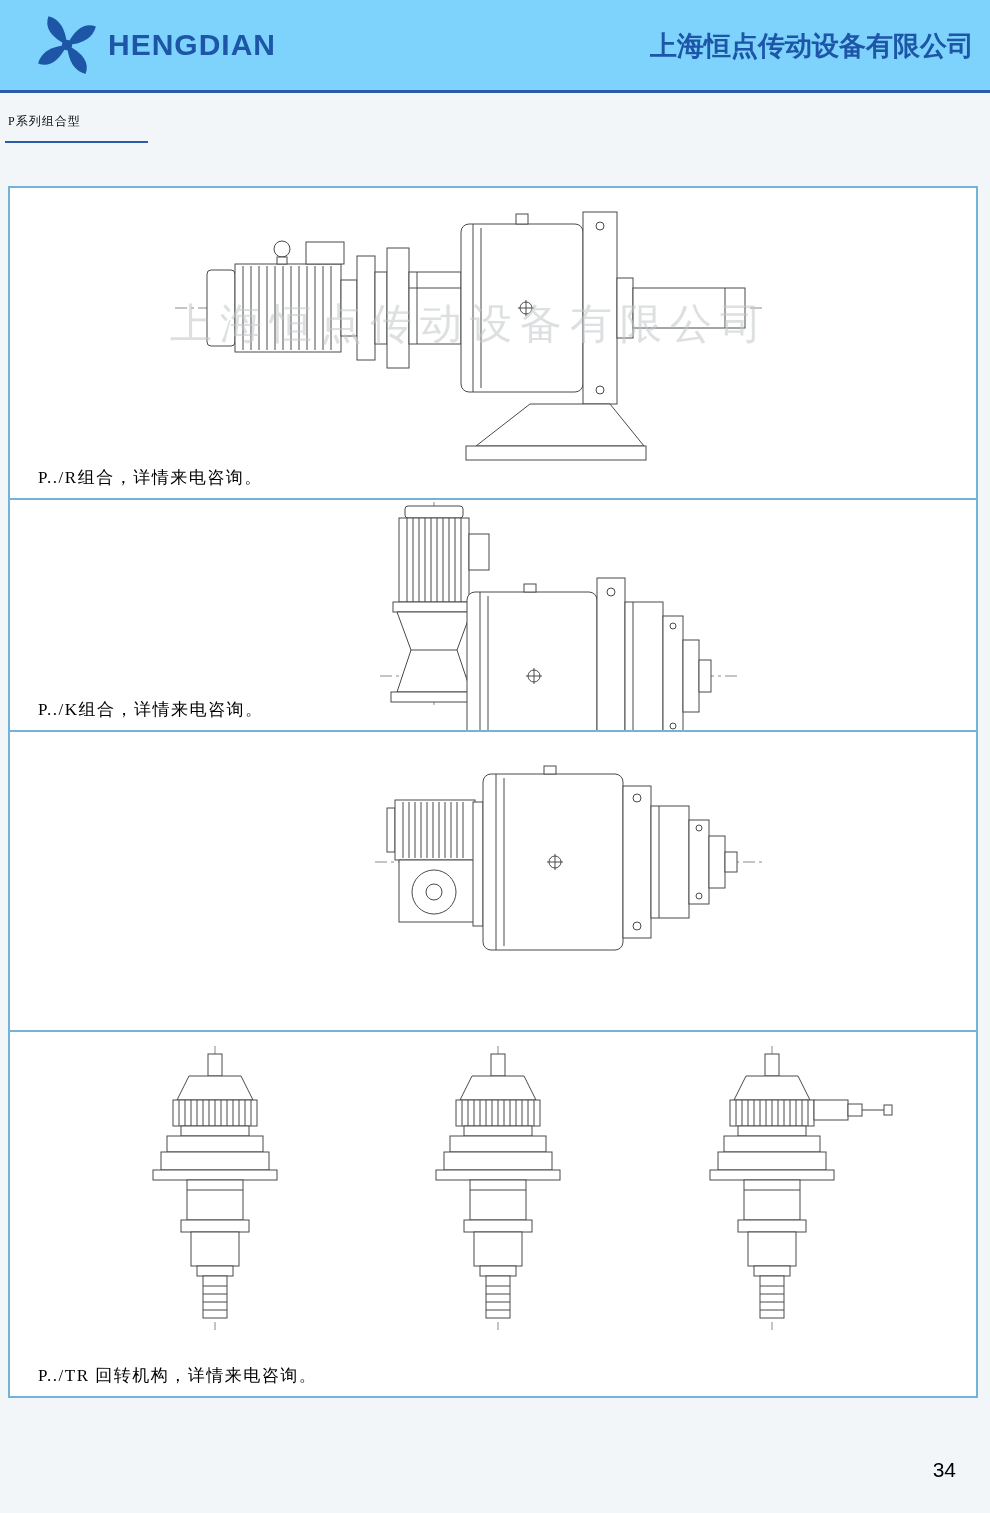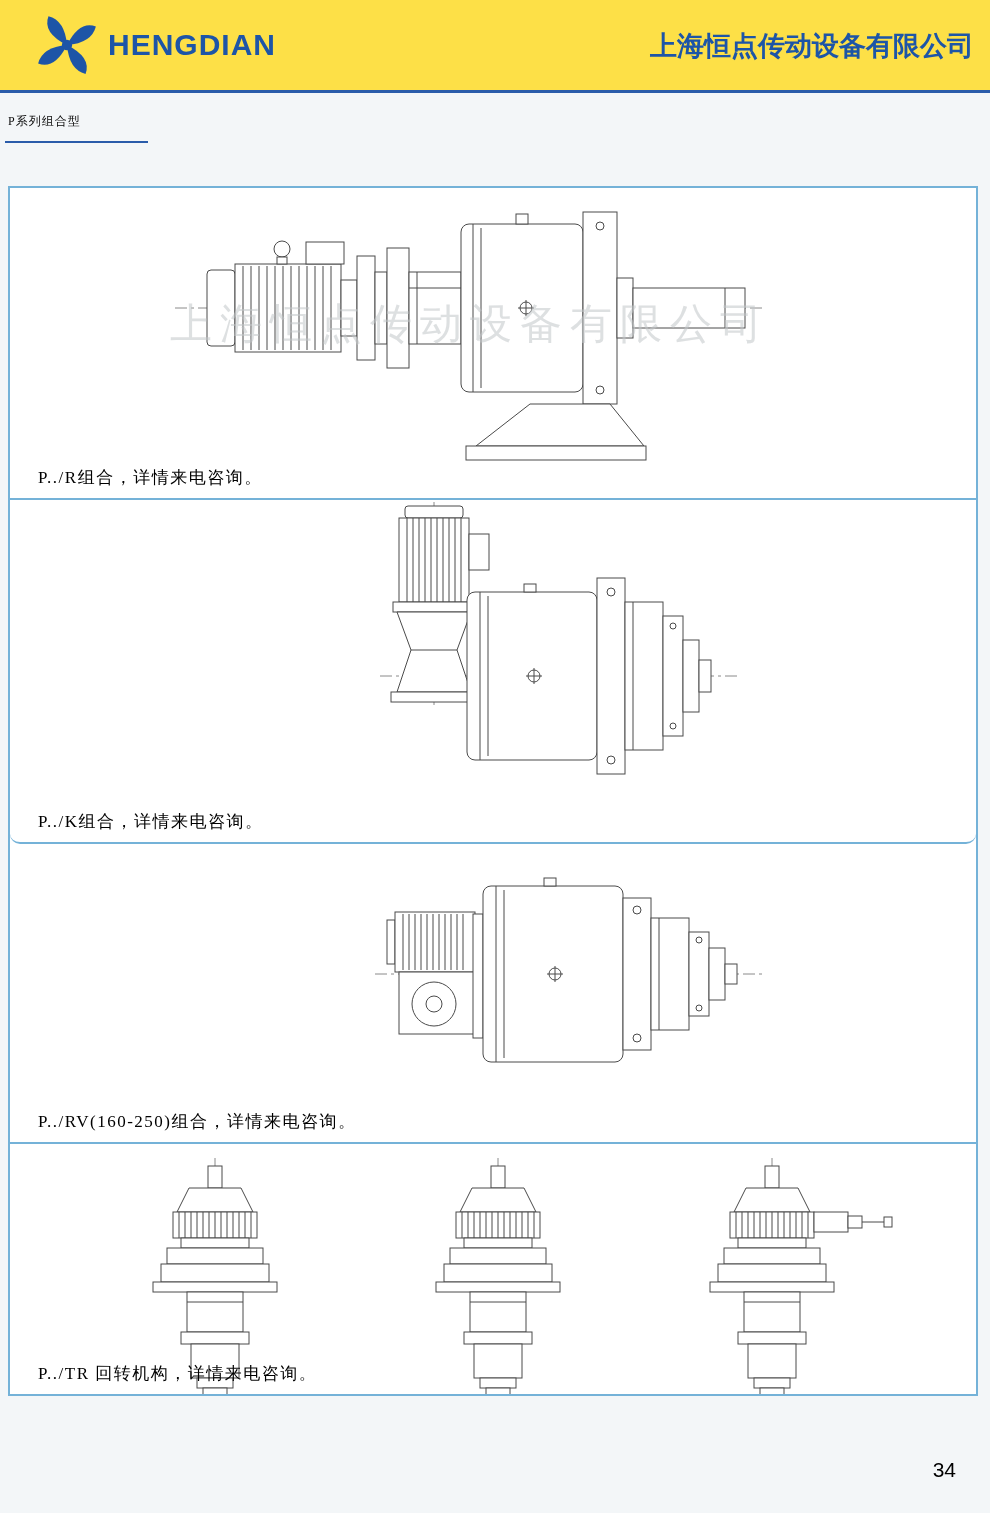--- a/index.html
+++ b/index.html
@@ -5,21 +5,21 @@
   * { margin:0; padding:0; box-sizing:border-box; }
   html,body { width:990px; height:1513px; }
   body {
     background:#f3f6f8;
     font-family:"Liberation Sans", sans-serif;
     position:relative;
     overflow:hidden;
   }
   .header {
     position:absolute; left:0; top:0; width:990px; height:93px;
-    background:#fde047; border-bottom:3px solid #2a5caa;
+    background:#7dd3fc; border-bottom:3px solid #2a5caa;
   }
   .logo { position:absolute; left:34px; top:12px; width:66px; height:66px; }
   .brand {
     position:absolute; left:108px; top:28px;
     font-size:30px; font-weight:bold; color:#1d55a7; letter-spacing:1px;
   }
   .company {
     position:absolute; right:16px; top:28px;
     font-size:27px; font-weight:bold; color:#1d55a7;
     font-family:"Liberation Serif", serif;
@@ -32,21 +32,21 @@
   .title-underline {
     position:absolute; left:5px; top:141px; width:143px; height:2px;
     background:#2a5caa;
   }
   .main-box {
     position:absolute; left:8px; top:186px; width:970px;
     background:#ffffff; border:2px solid #74b2d8;
   }
   .panel { position:relative; border-bottom:2px solid #74b2d8; overflow:hidden; background:#fff; }
   .panel:last-child { border-bottom:none; }
-  .p1 { height:312px; } .p2 { height:344px;border-radius:10px; } .p3 { height:300px; } .p4 { height:250px; }
+  .p1 { height:312px; } .p2 { height:232px; } .p3 { height:300px; } .p4 { height:364px; }
   .caption {
     position:absolute; left:28px; bottom:9px;
     font-size:17px; color:#000;
     font-family:"Liberation Serif", serif; letter-spacing:1.5px;
     white-space:nowrap;
   }
   .watermark {
     position:absolute; left:160px; top:108px;
     font-size:42px; color:#c3c7ca; opacity:0.55; letter-spacing:8px;
     font-family:"Liberation Serif", serif; white-space:nowrap;
@@ -194,21 +194,20 @@
           <circle class="t" cx="627" cy="194" r="4"></circle>
           <rect class="tf" x="641" y="74" width="38" height="112"></rect>
           <path class="t" d="M649 74V186"></path>
           <rect class="tf" x="679" y="88" width="20" height="84"></rect>
           <circle class="t" cx="689" cy="96" r="3"></circle>
           <circle class="t" cx="689" cy="164" r="3"></circle>
           <rect class="tf" x="699" y="104" width="16" height="52"></rect>
           <rect class="tf" x="715" y="120" width="12" height="20"></rect>
         </g>
       </svg>
-      <div class="caption">P../RV(160-250)组合，详情来电咨询。</div>
     </section>
 
     <section class="panel p4">
       <svg class="draw" width="970" height="322" viewBox="0 0 970 322" aria-hidden="true">
         <defs>
           <g id="tr-unit">
             <path class="cl" d="M0 14V298"></path>
             <rect class="tf" x="-7" y="22" width="14" height="22"></rect>
             <polygon class="tf" points="-26,44 26,44 38,68 -38,68"></polygon>
             <rect class="tf" x="-42" y="68" width="84" height="26"></rect>

